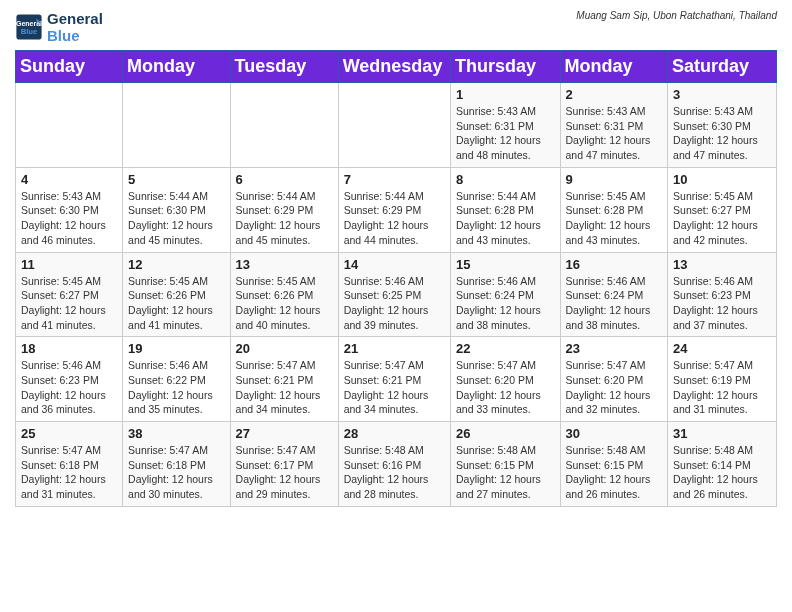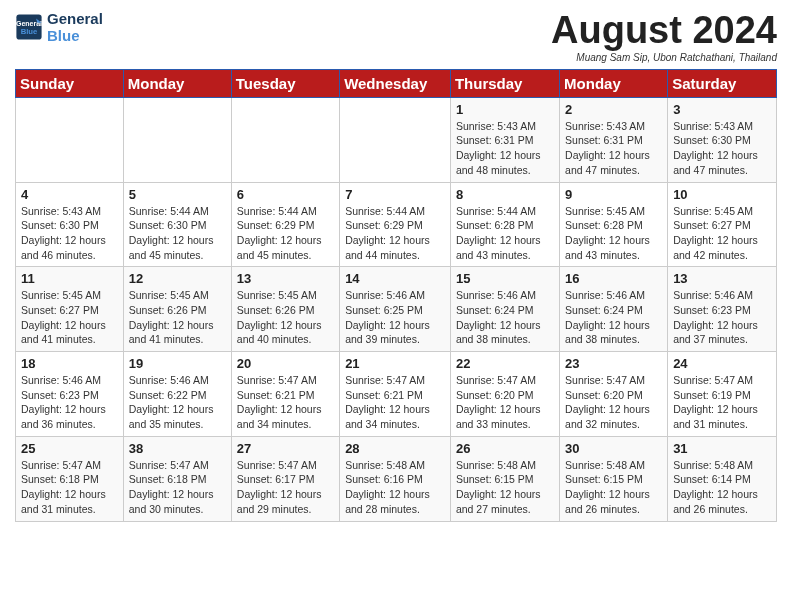--- a/index.html
+++ b/index.html
@@ -38,23 +38,23 @@
       font-size: 10px;
       color: #333;
       font-style: italic;
     }
     .calendar {
       width: 100%;
       border-collapse: collapse;
       font-size: 11px;
     }
     .calendar thead th {
-      background: #b91c1c;
+      background: #6d28d9;
       color: #fff;
-      font-size: 15px;
+      font-size: 18px;
       font-weight: bold;
       padding: 5px 4px;
       text-align: left;
       border: 1px solid #2a5aaf;
     }
     .calendar tbody td {
       border: 1px solid #ccc;
       vertical-align: top;
       padding: 4px 5px;
       width: 113px;
@@ -89,21 +89,20 @@
       <text x="20" y="18" text-anchor="middle" fill="white" font-size="10" font-weight="bold" font-family="Arial">General</text>
       <text x="20" y="30" text-anchor="middle" fill="#4a90d9" font-size="11" font-weight="bold" font-family="Arial">Blue</text>
       <polygon points="30,8 38,14 32,14" fill="#4a90d9"></polygon>
     </svg>
     <div>
       <div style="font-size:15px;font-weight:bold;color:#1a3a5c;">General</div>
       <div style="font-size:15px;font-weight:bold;color:#4a90d9;">Blue</div>
     </div>
   </div>
   <div class="title-block">
-    <div class="month-year">August 2024</div>
     <div class="location">Muang Sam Sip, Ubon Ratchathani, Thailand</div>
   </div>
 </div>
 
 <table class="calendar">
   <thead>
     <tr id="header-row">
         <th>Sunday</th>
         <th>Monday</th>
         <th>Tuesday</th>

